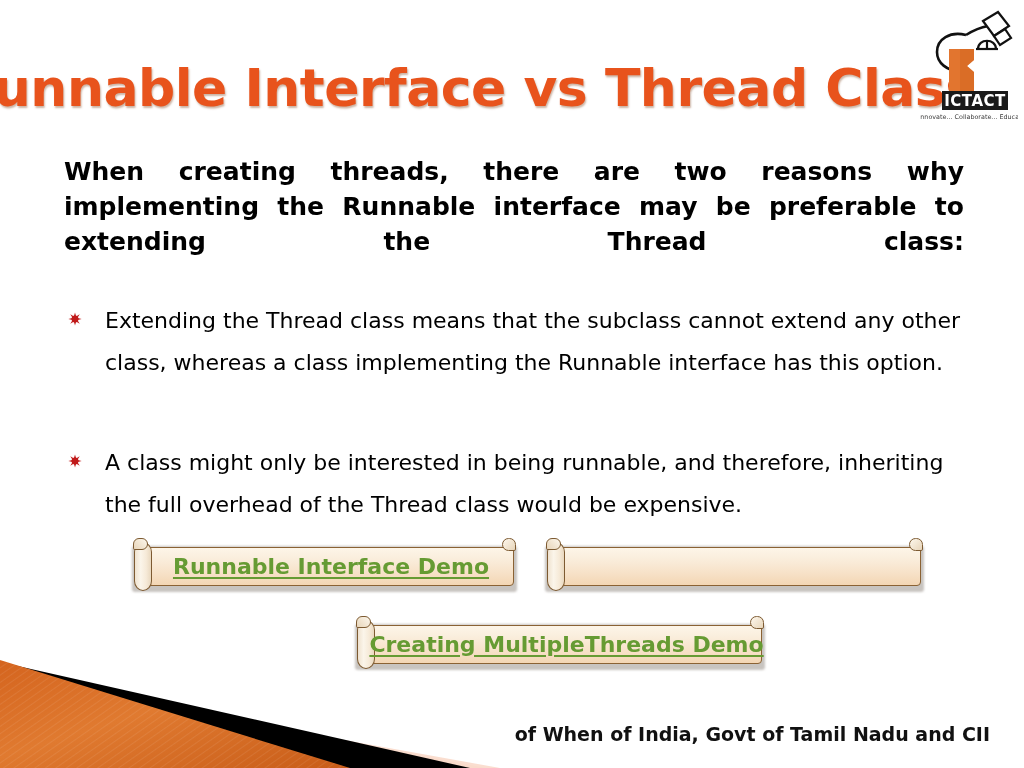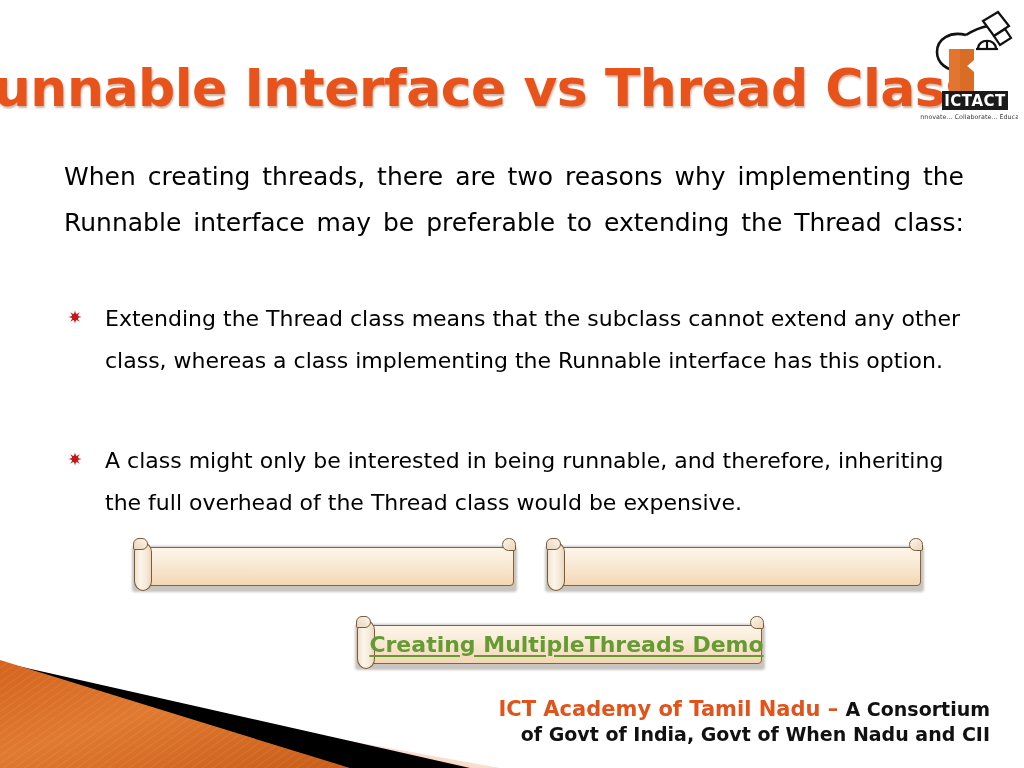--- a/index.html
+++ b/index.html
@@ -57,23 +57,23 @@
 
   
   .body-area {
     position: absolute;
     left: 64px;
     top: 154px;
     width: 900px;
   }
   .intro {
     font-family: "DejaVu Sans", sans-serif;
-    font-weight: normal;
+    font-weight: bold;
     font-size: 25px;
-    line-height: 46px;
+    line-height: 35px;
     text-align: justify;
     text-justify: inter-word;
     color: #000000;
     margin: 0 0 6px 0;
   }
   .intro::after {
     content: "";
     display: inline-block;
     width: 100%;
     height: 0;
@@ -320,20 +320,21 @@
 
     </div>
   </div>
 
   <div class="scroll-btn" id="btn-runnable">
     <div class="scroll-shadow"></div>
     <div class="scroll-body"></div>
     <div class="scroll-spine"></div>
     <div class="curl-tl"></div>
     <div class="curl-tr"></div>
+    <div class="scroll-label">Runnable Interface Demo</div>
   </div>
 
   <div class="scroll-btn" id="btn-extending">
     <div class="scroll-shadow"></div>
     <div class="scroll-body"></div>
     <div class="scroll-spine"></div>
     <div class="curl-tl"></div>
     <div class="curl-tr"></div>
   </div>
 
@@ -364,19 +365,16 @@
       <polygon points="0,40 500,130 380,130 0,92" fill="#F9DACB" opacity="0.9"></polygon>
 
       <polygon points="0,24 470,130 300,130 0,66" fill="#000000"></polygon>
 
       <polygon points="0,22 350,130 0,130" fill="url(#orangeGrad)"></polygon>
       <polygon points="0,22 350,130 0,130" fill="url(#stripes)"></polygon>
     </svg>
   </div>
 
   <div class="footer">
-    <div class="line1">
-      <span class="org">ICT Academy of Tamil Nadu</span><span class="dash"> – </span><span class="cons">A Consortium</span>
-    </div>
-    <div class="line2">of Govt of India, Govt of When Nadu and CII</div>
+    <div class="line2">of When of India, Govt of Tamil Nadu and CII</div>
   </div>
 
 </div>
 
 </body></html>

